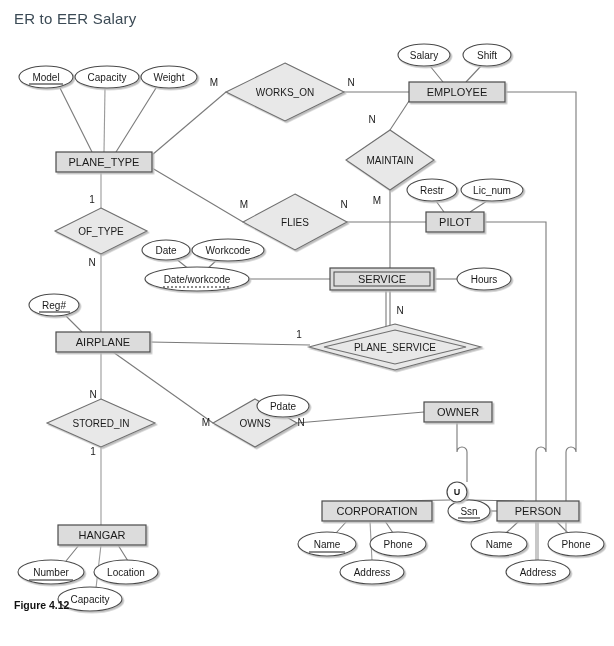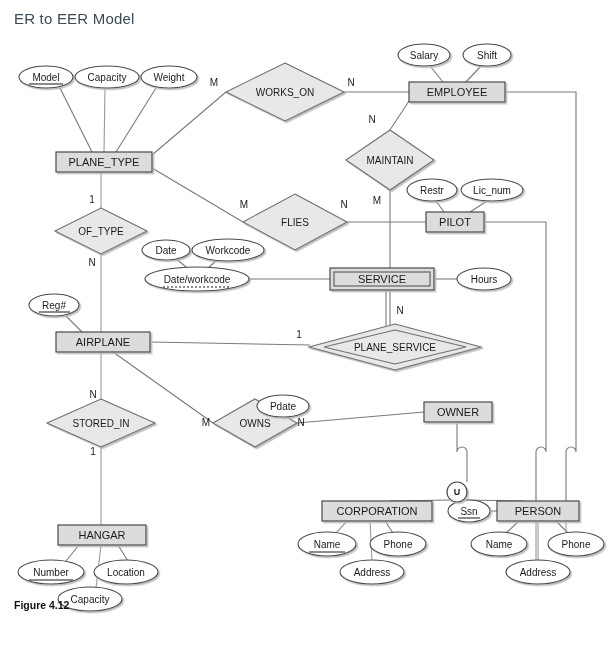--- a/index.html
+++ b/index.html
@@ -19,21 +19,21 @@
   svg text{font-family:"Liberation Sans","DejaVu Sans",sans-serif;fill:#1a1a1a;}
   .ent-label{font-size:11px;text-anchor:middle;dominant-baseline:middle;}
   .rel-label{font-size:10px;text-anchor:middle;dominant-baseline:middle;}
   .attr-label{font-size:10px;text-anchor:middle;dominant-baseline:middle;}
   .card-label{font-size:10px;text-anchor:middle;dominant-baseline:middle;}
   .u-label{font-size:9px;font-weight:bold;text-anchor:middle;dominant-baseline:middle;}
 </style>
 </head>
 <body>
 
-<div id="page-title">ER to EER Model</div>
+<div id="page-title">ER to EER Salary</div>
 
 <svg id="diagram" viewBox="0 0 614 646" width="614" height="646" xmlns="http://www.w3.org/2000/svg">
 
   <defs>
     <filter id="boxshadow" x="-30%" y="-30%" width="180%" height="180%">
       <feDropShadow dx="1.6" dy="1.6" stdDeviation="0" flood-color="#b9b9b9" flood-opacity="0.95"></feDropShadow>
     </filter>
   </defs>
 
   <g id="connector-layer" stroke="#7a7a7a" stroke-width="1.1" fill="none">

